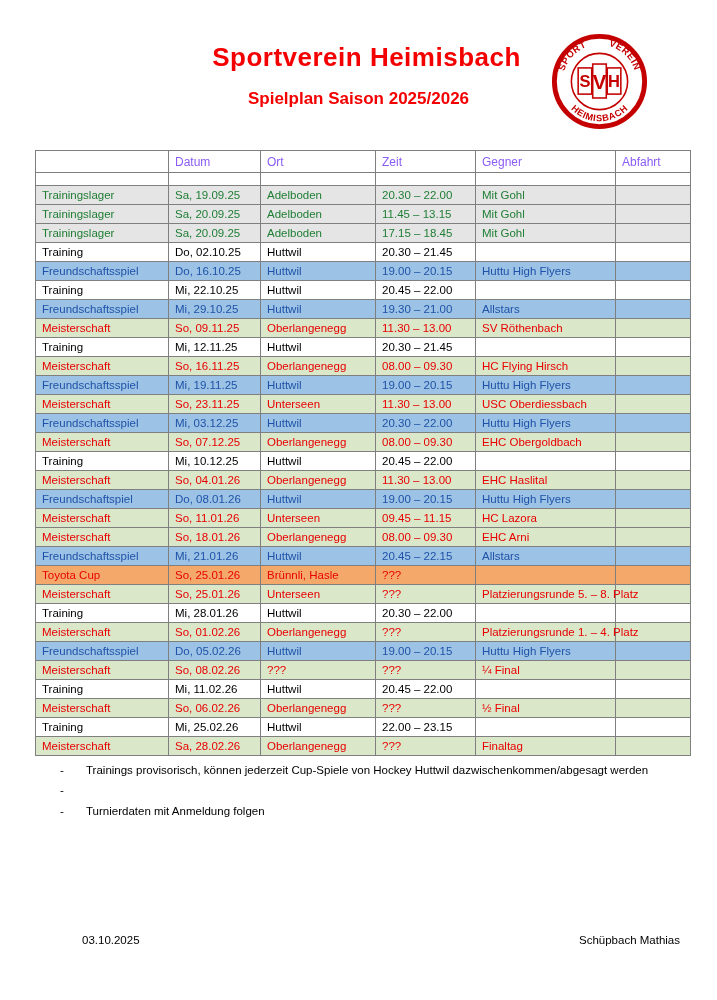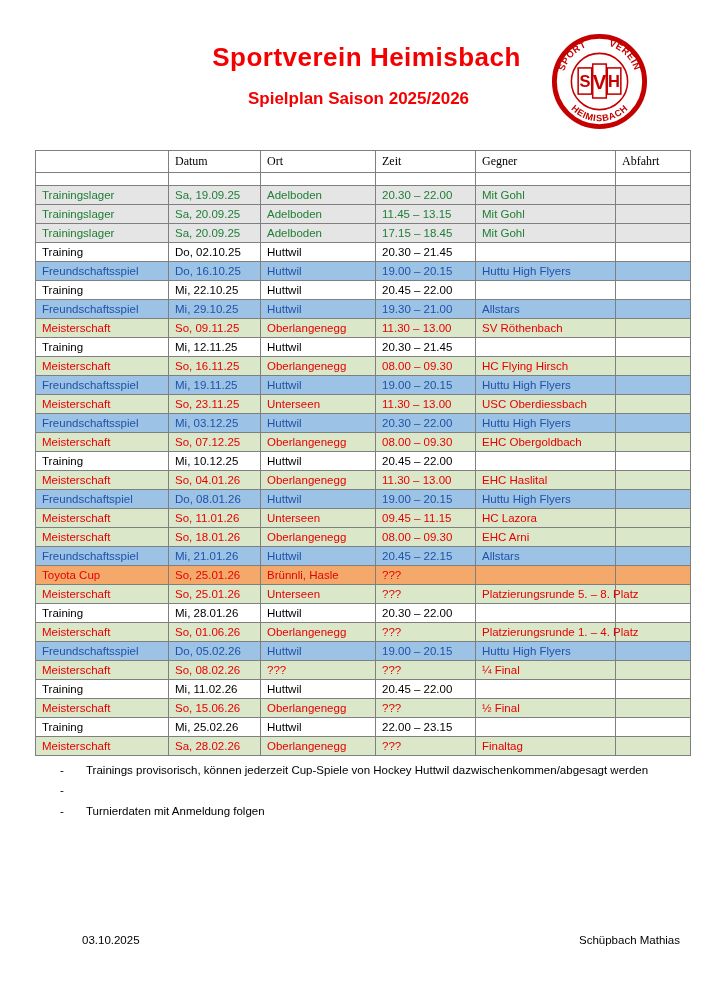--- a/index.html
+++ b/index.html
@@ -15,21 +15,21 @@
   
   .logo { position:absolute; top:33px; left:551px; width:97px; height:97px; }
   .logo-word { font-size:9.5px; font-weight:bold; fill:#c40000; letter-spacing:.6px; }
   .mbox { fill:#ffffff; stroke:#c40000; stroke-width:1.6; }
   .mletter { font-size:17px; font-weight:bold; fill:#c40000; text-anchor:middle; }
   .mletter.big { font-size:21px; }
 
   
   table { position:absolute; top:150px; left:35px; width:655px; border-collapse:collapse; table-layout:fixed; font-size:11.5px; }
   th, td { border:1px solid #7f7f7f; padding:0 6px; height:19px; white-space:nowrap; overflow:visible; text-align:left; vertical-align:middle; }
-  thead th { font-weight:normal; font-size:12px; height:22px; color:#000000; background:#fff;font-family:Liberation Serif, serif; }
+  thead th { font-weight:normal; font-size:12px; height:22px; color:#8b5cf6; background:#fff; }
   .row-blank td      { height:13px; background:#ffffff; }
   .row-training td   { background:#ffffff; color:#000000; }
   .row-lager td      { background:#e5e5e5; color:#1e7e34; }
   .row-friendly td   { background:#9cc3e5; color:#1f52a8; }
   .row-championship td { background:#dbe7c9; color:#e80000; }
   .row-cup td        { background:#f4a96b; color:#e80000;margin-top:16px; }
 
   
   .notes { position:absolute; top:762px; left:60px; width:595px; list-style:none; font-size:11.5px; color:#000; }
   .notes li { display:flex; line-height:1.5; margin-bottom:3px; }
@@ -275,21 +275,21 @@
         <tr class="row-training">
           <td>Training</td>
           <td>Mi, 28.01.26</td>
           <td>Huttwil</td>
           <td>20.30 – 22.00</td>
           <td></td>
           <td></td>
         </tr>
         <tr class="row-championship">
           <td>Meisterschaft</td>
-          <td>So, 01.06.26</td>
+          <td>So, 01.02.26</td>
           <td>Oberlangenegg</td>
           <td>???</td>
           <td>Platzierungsrunde 1. – 4. Platz</td>
           <td></td>
         </tr>
         <tr class="row-friendly">
           <td>Freundschaftsspiel</td>
           <td>Do, 05.02.26</td>
           <td>Huttwil</td>
           <td>19.00 – 20.15</td>
@@ -307,21 +307,21 @@
         <tr class="row-training">
           <td>Training</td>
           <td>Mi, 11.02.26</td>
           <td>Huttwil</td>
           <td>20.45 – 22.00</td>
           <td></td>
           <td></td>
         </tr>
         <tr class="row-championship">
           <td>Meisterschaft</td>
-          <td>So, 15.06.26</td>
+          <td>So, 06.02.26</td>
           <td>Oberlangenegg</td>
           <td>???</td>
           <td>½ Final</td>
           <td></td>
         </tr>
         <tr class="row-training">
           <td>Training</td>
           <td>Mi, 25.02.26</td>
           <td>Huttwil</td>
           <td>22.00 – 23.15</td>

